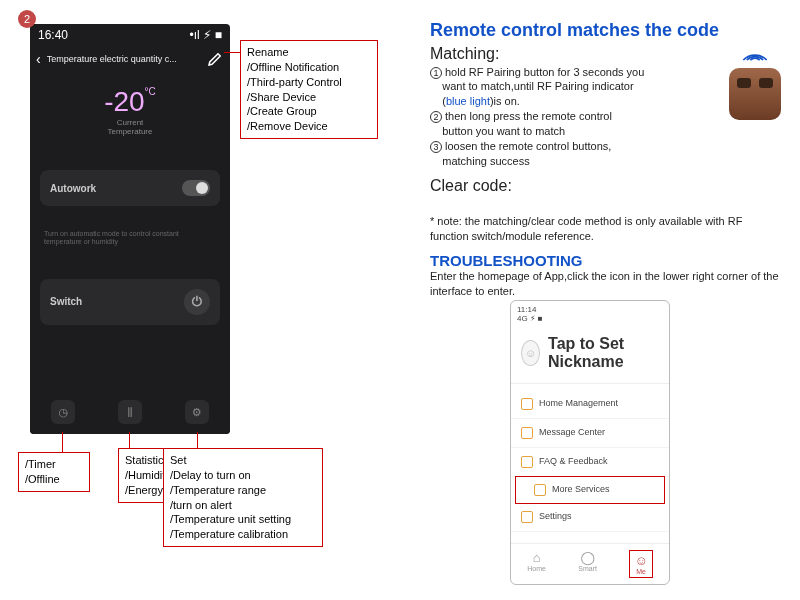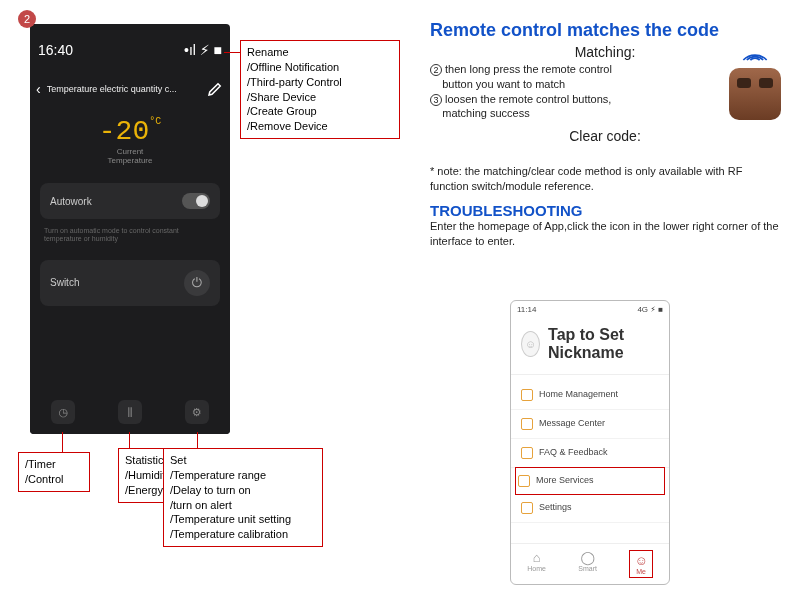--- a/index.html
+++ b/index.html
@@ -1,59 +1,59 @@
 <!DOCTYPE html>
 <html><head>
 <meta charset="utf-8">
 <style>
   * { box-sizing: border-box; margin: 0; padding: 0; }
   body { font-family: Arial, sans-serif; font-size: 11px; width: 800px; height: 600px; background: #fff; position: relative; }
   .badge { position: absolute; left: 18px; top: 10px; width: 18px; height: 18px; background: #c24848; color: #fff; border-radius: 50%; text-align: center; line-height: 18px; font-size: 11px; z-index: 10; }
   .phone { position: absolute; left: 30px; top: 24px; width: 200px; height: 410px; background: #1c1c1e; border-radius: 4px; color: #ccc; overflow: hidden; }
-  .phone-statusbar { display: flex; justify-content: space-between; padding: 18px 8px; font-size: 14px; color: #fff; }
+  .phone-statusbar { display: flex; justify-content: space-between; padding: 4px 8px; font-size: 12px; color: #fff; }
   .phone-header { display: flex; align-items: center; padding: 4px 6px; font-size: 10px; color: #eee; }
   .phone-header .back { font-size: 14px; margin-right: 6px; color: #fff; }
   .phone-header .title { flex: 1; overflow: hidden; white-space: nowrap; text-overflow: ellipsis; font-size: 9px; }
   .phone-header .edit { width: 18px; height: 18px; color: #fff; }
   .temp-display { text-align: center; padding: 14px 0 10px; }
-  .temp-display .temp { font-size: 28px; font-weight: 300; color: #eab308; font-family: Liberation Mono, monospace; }
+  .temp-display .temp { font-size: 28px; font-weight: 300; color: #f0abfc; }
   .temp-display .sup { font-size: 10px; vertical-align: top; }
   .temp-display .lbl { font-size: 8px; color: #888; }
-  .row-item { margin: 8px 10px; background: #2a2a2c; border-radius: 8px; padding: 10px; display: flex; align-items: center; justify-content: space-between; font-size: 10px; color: #ccc; }
+  .row-item { margin: 24px 10px; background: #2a2a2c; border-radius: 8px; padding: 10px; display: flex; align-items: center; justify-content: space-between; font-size: 10px; color: #ccc; font-weight: bold; }
   .toggle { width: 28px; height: 16px; background: #555; border-radius: 8px; position: relative; }
   .toggle::after { content: ""; position: absolute; right: 2px; top: 2px; width: 12px; height: 12px; background: #ddd; border-radius: 50%; }
   .small-note { font-size: 7px; color: #666; padding: 0 14px 8px; line-height: 1.2; }
   .power-btn { width: 26px; height: 26px; background: #3a3a3c; border-radius: 50%; display: flex; align-items: center; justify-content: center; color: #aaa; font-size: 13px; }
   .phone-footer { position: absolute; bottom: 0; left: 0; right: 0; display: flex; justify-content: space-around; padding: 10px 0; background: #1c1c1e; }
   .foot-icon { width: 24px; height: 24px; background: #2c2c2e; border-radius: 6px; display: flex; align-items: center; justify-content: center; color: #888; font-size: 11px; }
   .callout-box { border: 1.5px solid #c00; position: absolute; background: #fff; font-size: 11px; padding: 4px 6px; line-height: 1.35; }
   .callout-box .lines div { white-space: nowrap; }
   .callout-line { position: absolute; background: #c00; }
   .right-side { position: absolute; left: 430px; top: 20px; width: 350px; }
   .right-side h1 { color: #1252c8; font-size: 18px; font-weight: bold; margin-bottom: 2px; }
-  .right-side .sub { font-size: 14px; color: #222; text-align: center; }
+  .right-side .sub { font-size: 16px; color: #222; }
   .right-side p { font-size: 11px; color: #222; line-height: 1.35; }
   .blue-txt { color: #1252c8; }
   .red-note { color: #c00; font-size: 10px; margin-top: 18px; }
   .right-side h2 { color: #1252c8; font-size: 15px; font-weight: bold; margin-top: 8px; }
   .remote-img { position: absolute; right: 12px; top: 45px; width: 65px; height: 75px; }
   .remote-body { width: 52px; height: 52px; background: linear-gradient(#a0684a,#6b3c24); border-radius: 10px; position: absolute; bottom: 0; left: 6px; }
   .remote-body::before, .remote-body::after { content: ""; position: absolute; width: 14px; height: 10px; background: #3a2418; border-radius: 3px; top: 10px; }
   .remote-body::before { left: 8px; }
   .remote-body::after { right: 8px; }
   .wifi-arc { position: absolute; top: -2px; left: 18px; }
   .wifi-arc svg { width: 28px; height: 20px; }
   .phone2 { position: absolute; left: 510px; top: 300px; width: 160px; height: 285px; border: 1px solid #bbb; border-radius: 6px; background: #fff; font-size: 9px; color: #444; }
-  .p2-status { display: flex; justify-content: space-between; padding: 4px 6px; font-size: 8px; }
+  .p2-status { display: flex; justify-content: flex-start; padding: 4px 6px; font-size: 8px; flex-direction: column; }
   .p2-profile { display: flex; align-items: center; padding: 8px 10px 12px; border-bottom: 1px solid #eee; }
   .p2-avatar { width: 26px; height: 26px; border: 1px solid #ccc; border-radius: 50%; margin-right: 8px; background: #f5f5f5; display:flex; align-items:center; justify-content:center; color:#bbb; font-size:11px; }
   .p2-nick { font-size: 16px; font-weight: bold; color: #333; }
   .p2-list { padding: 6px 0; }
   .p2-item { padding: 8px 10px; border-bottom: 1px solid #f2f2f2; display: flex; }
-  .p2-item.hl { border: 1.5px solid #c00; margin: -1px 4px; padding: 7px 2px; }
+  .p2-item.hl { border: 1.5px solid #c00; margin: -1px 4px; padding: 7px 18px; }
   .p2-ico { width: 12px; height: 12px; border: 1px solid #e6a23c; border-radius: 2px; margin-right: 6px; }
   .p2-tabbar { position: absolute; bottom: 0; left: 0; right: 0; display: flex; justify-content: space-around; border-top: 1px solid #eee; padding: 6px 0; }
   .p2-tab { text-align: center; font-size: 7px; color: #999; }
   .p2-tab.hl { border: 1.5px solid #c00; padding: 2px 4px; color: #c24848; }
   .p2-tab .ti { font-size: 13px; display: block; }
   .circ { display:inline-block; border:1px solid #333; border-radius:50%; width:12px; height:12px; text-align:center; line-height:11px; font-size:9px; margin-right:3px; }
 </style>
 </head>
 <body>
 
@@ -87,64 +87,65 @@
     <span>Switch</span>
     <span class="power-btn">⏻</span>
   </div>
   <div class="phone-footer">
     <span class="foot-icon">◷</span>
     <span class="foot-icon">⫼</span>
     <span class="foot-icon">⚙</span>
   </div>
 </div>
 
-<div class="callout-box" style="left:240px; top:40px; width:160px;">
+<div class="callout-box" style="left:240px; top:40px; width:138px;">
   <div class="lines">
     <div>Rename</div>
     <div>/Offline Notification</div>
     <div>/Third-party Control</div>
     <div>/Share Device</div>
     <div>/Create Group</div>
     <div>/Remove Device</div>
   </div>
 </div>
 <div class="callout-line" style="left:224px; top:52px; width:16px; height:1px;"></div>
 
 <div class="callout-box" style="left:18px; top:452px; width:72px;">
   <div class="lines">
     <div>/Timer</div>
-    <div>/Control</div>
+    <div>/Offline</div>
   </div>
 </div>
 <div class="callout-line" style="left:62px; top:432px; width:1px; height:20px;"></div>
 
 <div class="callout-box" style="left:96px; top:448px; width:62px;margin-left:22px;">
   <div class="lines">
     <div>Statistics</div>
     <div>/Humidity</div>
     <div>/Energy</div>
   </div>
 </div>
 <div class="callout-line" style="left:129px; top:432px; width:1px; height:16px;"></div>
 
 <div class="callout-box" style="left:163px; top:448px; width:160px;">
   <div class="lines">
     <div>Set</div>
+    <div>/Delay to turn on</div>
     <div>/Temperature range</div>
-    <div>/Delay to turn on</div>
     <div>/turn on alert</div>
     <div>/Temperature unit setting</div>
     <div>/Temperature calibration</div>
   </div>
 </div>
 <div class="callout-line" style="left:197px; top:432px; width:1px; height:16px;"></div>
 
 <div class="right-side">
   <h1>Remote control matches the code</h1>
   <p class="sub">Matching:</p>
+  <p><span class="circ">1</span><span>hold RF Pairing button for 3 seconds you</span><br>&nbsp;&nbsp;&nbsp;&nbsp;<span>want to match,until RF Pairing indicator</span><br>&nbsp;&nbsp;&nbsp;&nbsp;<span>(</span><span class="blue-txt">blue light</span><span>)is on.</span></p>
   <p><span class="circ">2</span><span>then long press the remote control</span><br>&nbsp;&nbsp;&nbsp;&nbsp;<span>button you want to match</span></p>
   <p><span class="circ">3</span><span>loosen the remote control buttons,</span><br>&nbsp;&nbsp;&nbsp;&nbsp;<span>matching success</span></p>
   <p class="sub" style="margin-top:6px;">Clear code:</p>
   <p class="red-note">* note: the matching/clear code method is only available with RF function switch/module reference.</p>
   <h2>TROUBLESHOOTING</h2>
   <p>Enter the homepage of App,click the icon in the lower right corner of the interface to enter.</p>
 </div>
 
 <div class="remote-img">
   <div class="wifi-arc">

